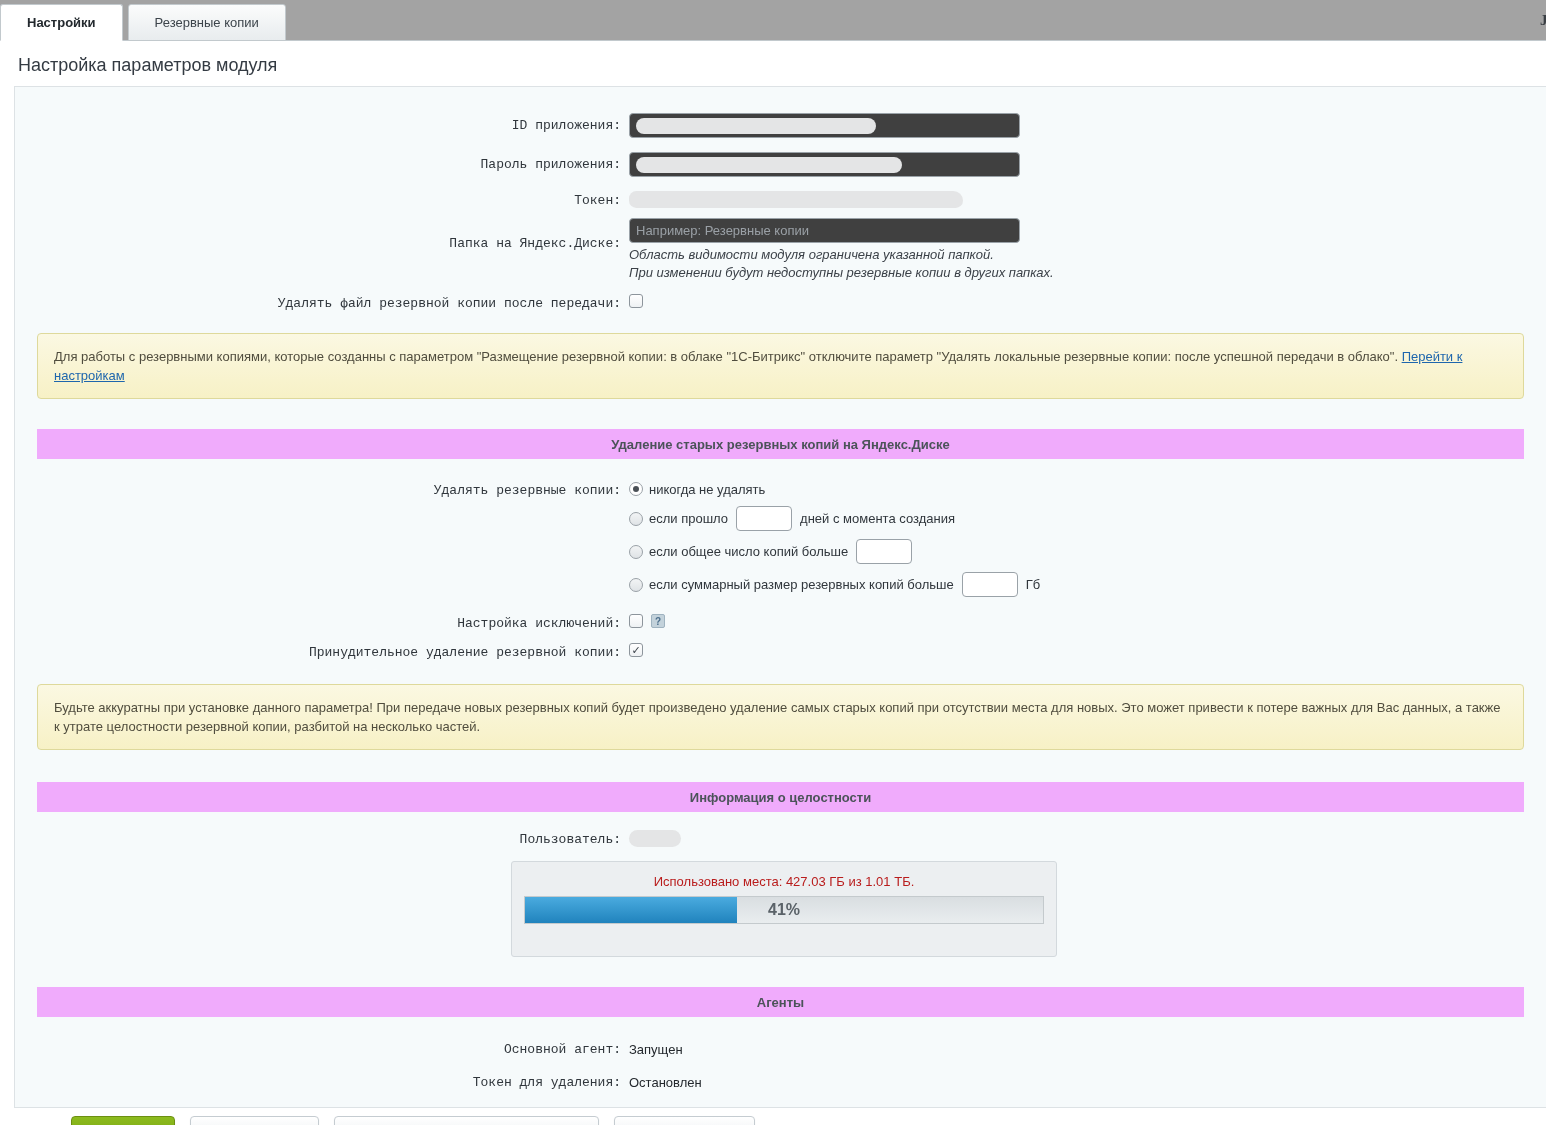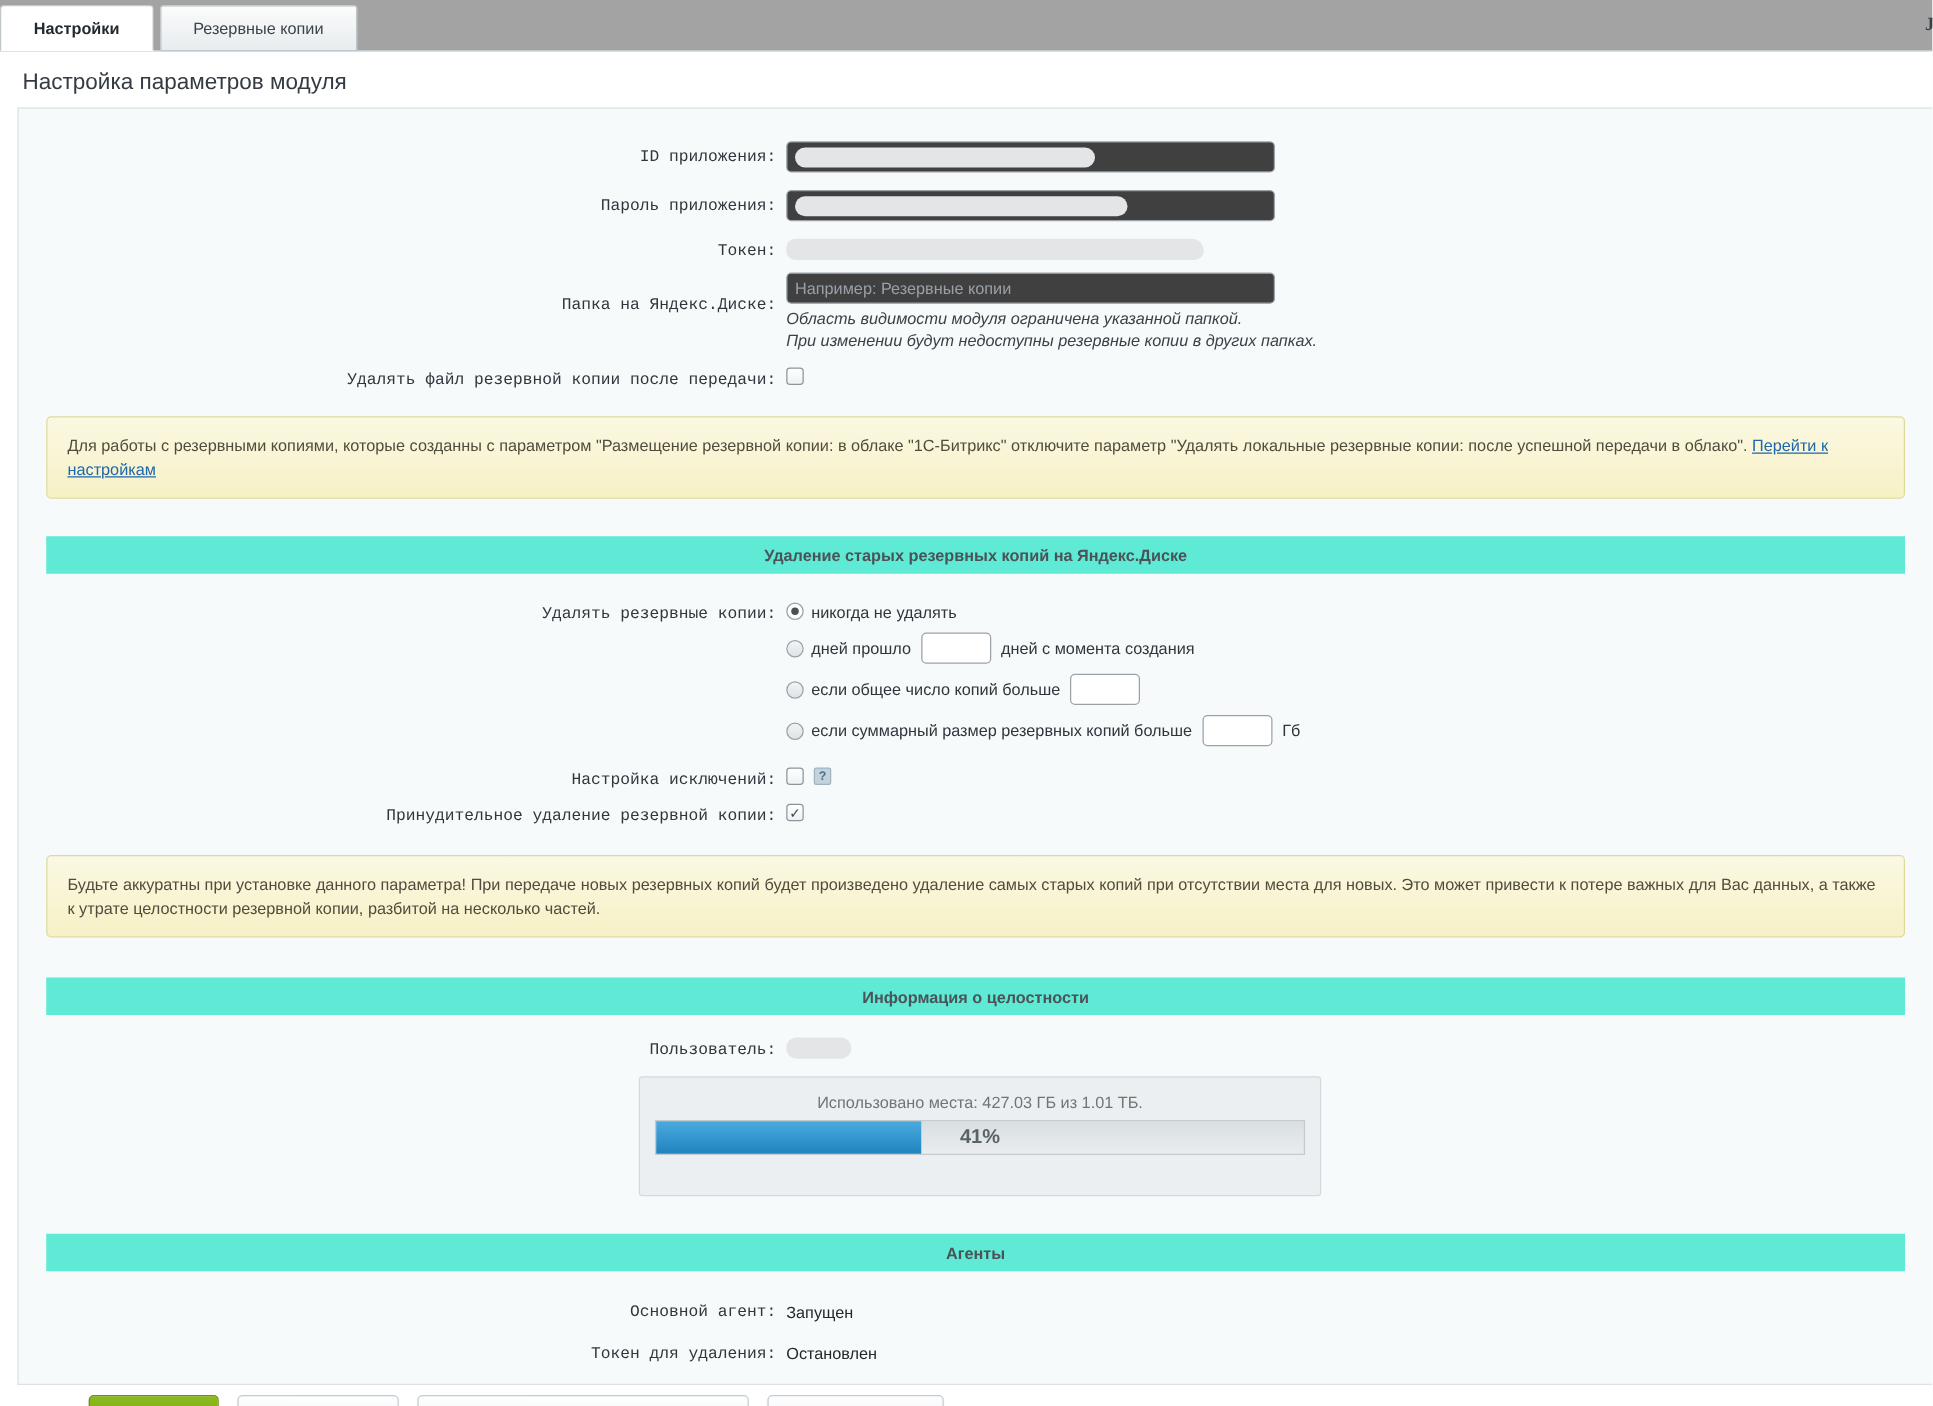--- a/index.html
+++ b/index.html
@@ -184,38 +184,38 @@
     padding: 13px 16px;
     color: #504d3e;
     line-height: 19px;
   }
   .notice a { color: #1e66ad; }
 
   
   .section-header {
     margin: 0 22px;
     height: 30px;
-    background: #5eead4;
+    background: #f0abfc;
     display: flex;
     align-items: center;
     justify-content: center;
     font-weight: bold;
     color: #4b5359;
   }
 
   
   .quota-box {
     margin-left: 496px;
     width: 546px;
     background: #eceff1;
     border: 1px solid #d3d9dd;
     border-radius: 3px;
     padding: 12px 12px 32px 12px;
   }
-  .quota-title { text-align: center; color: #737373; margin-bottom: 7px; }
+  .quota-title { text-align: center; color: #b91c1c; margin-bottom: 7px; }
   .quota-track {
     height: 28px;
     background: linear-gradient(#d9dee1, #e9edef);
     border: 1px solid #c4cacd;
     position: relative;
   }
   .quota-fill {
     position: absolute;
     left: 0; top: 0; bottom: 0;
     background: linear-gradient(#4aabdf, #2083bd);
@@ -329,21 +329,21 @@
 
   <div class="row" style="margin-top:20px; margin-bottom:8px">
     <div class="lbl" style="padding-top:4px">Удалять резервные копии:</div>
     <div class="ctl">
       <div class="radio-line" style="min-height:20px">
         <span class="radio checked"></span>
         <span>никогда не удалять</span>
       </div>
       <div class="radio-line">
         <span class="radio"></span>
-        <span>дней прошло</span>
+        <span>если прошло</span>
         <span class="small-input"></span>
         <span>дней с момента создания</span>
       </div>
       <div class="radio-line">
         <span class="radio"></span>
         <span>если общее число копий больше</span>
         <span class="small-input"></span>
       </div>
       <div class="radio-line">
         <span class="radio"></span>

